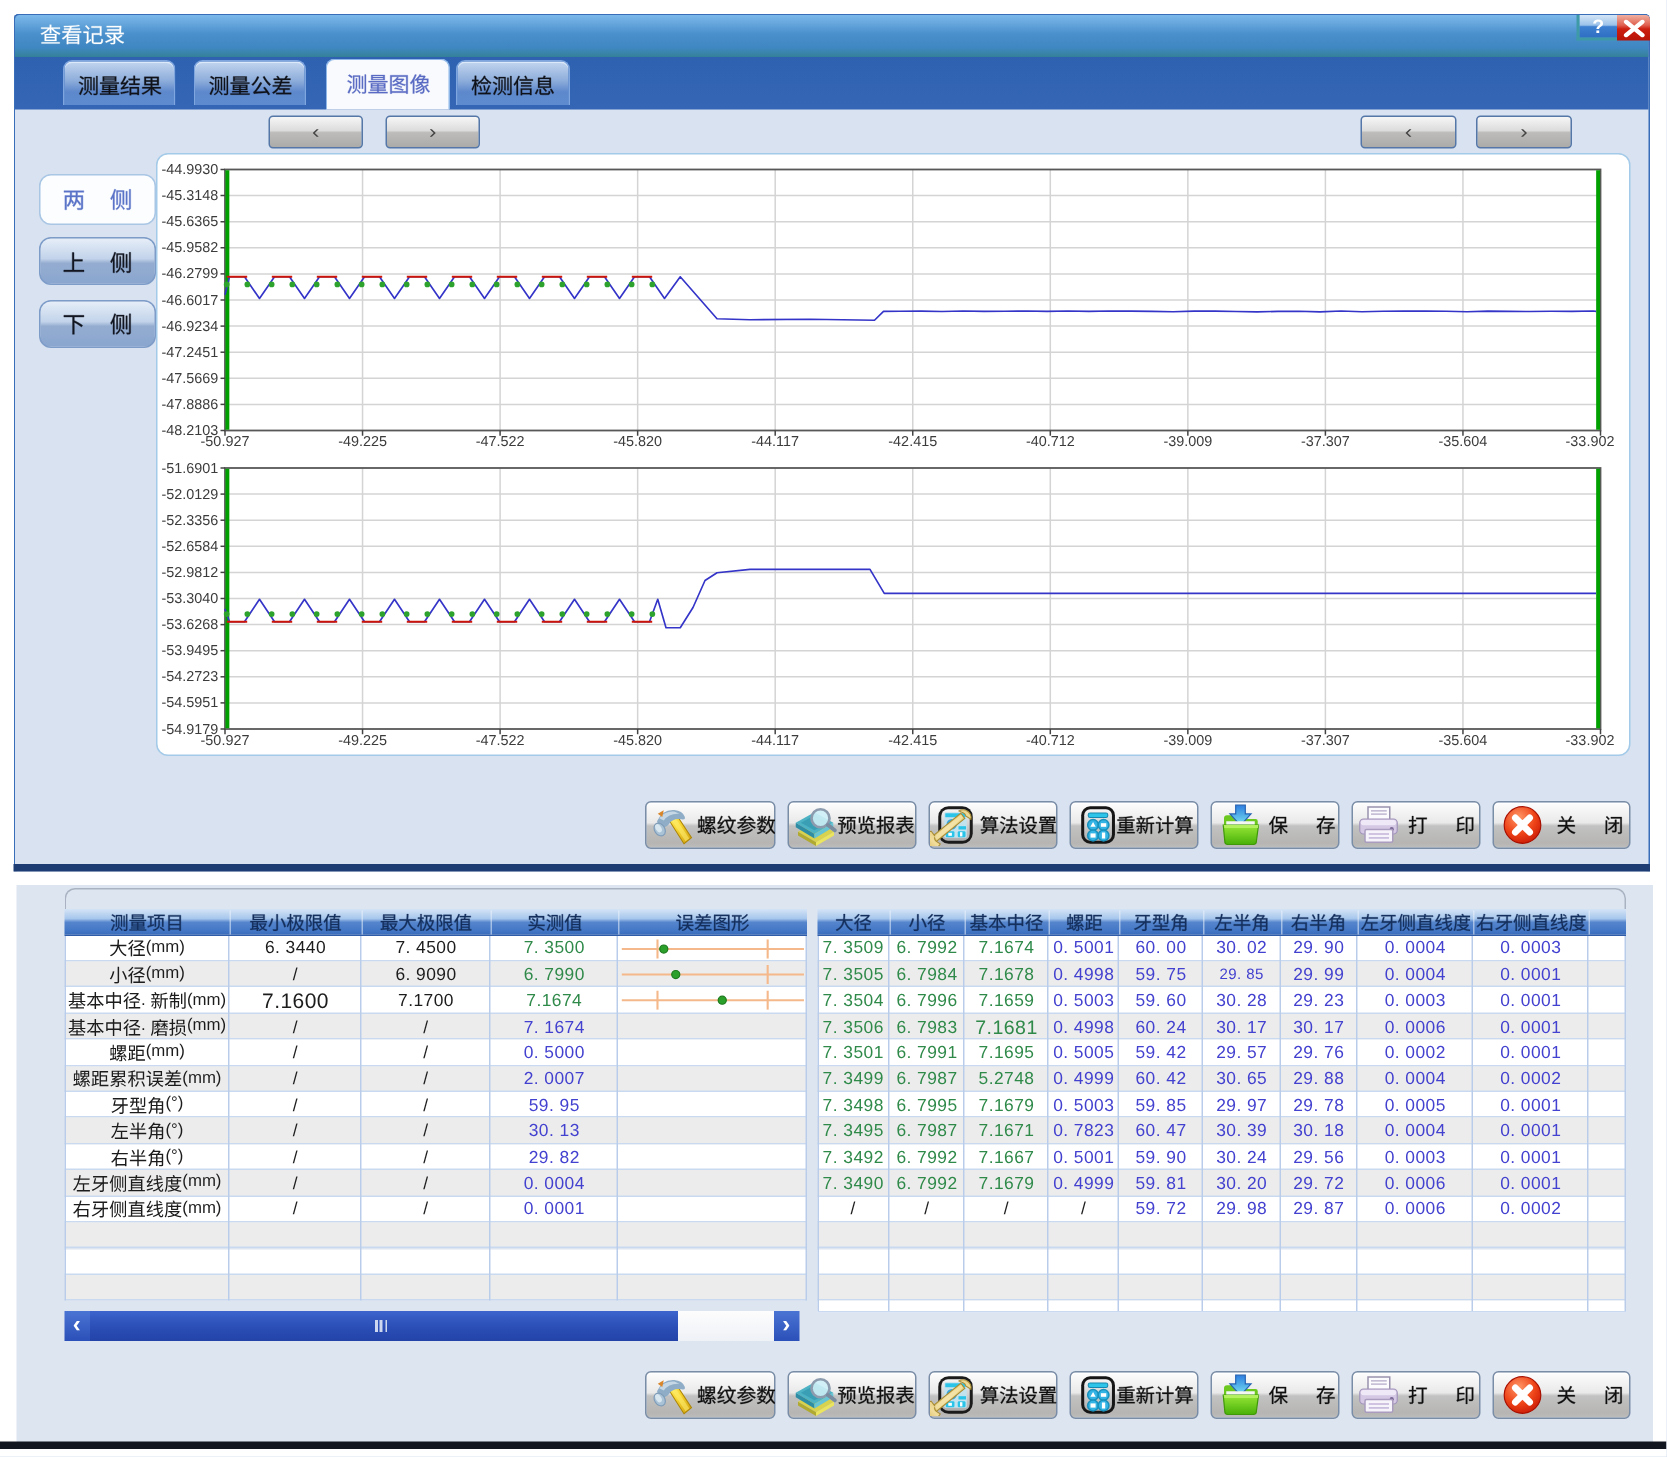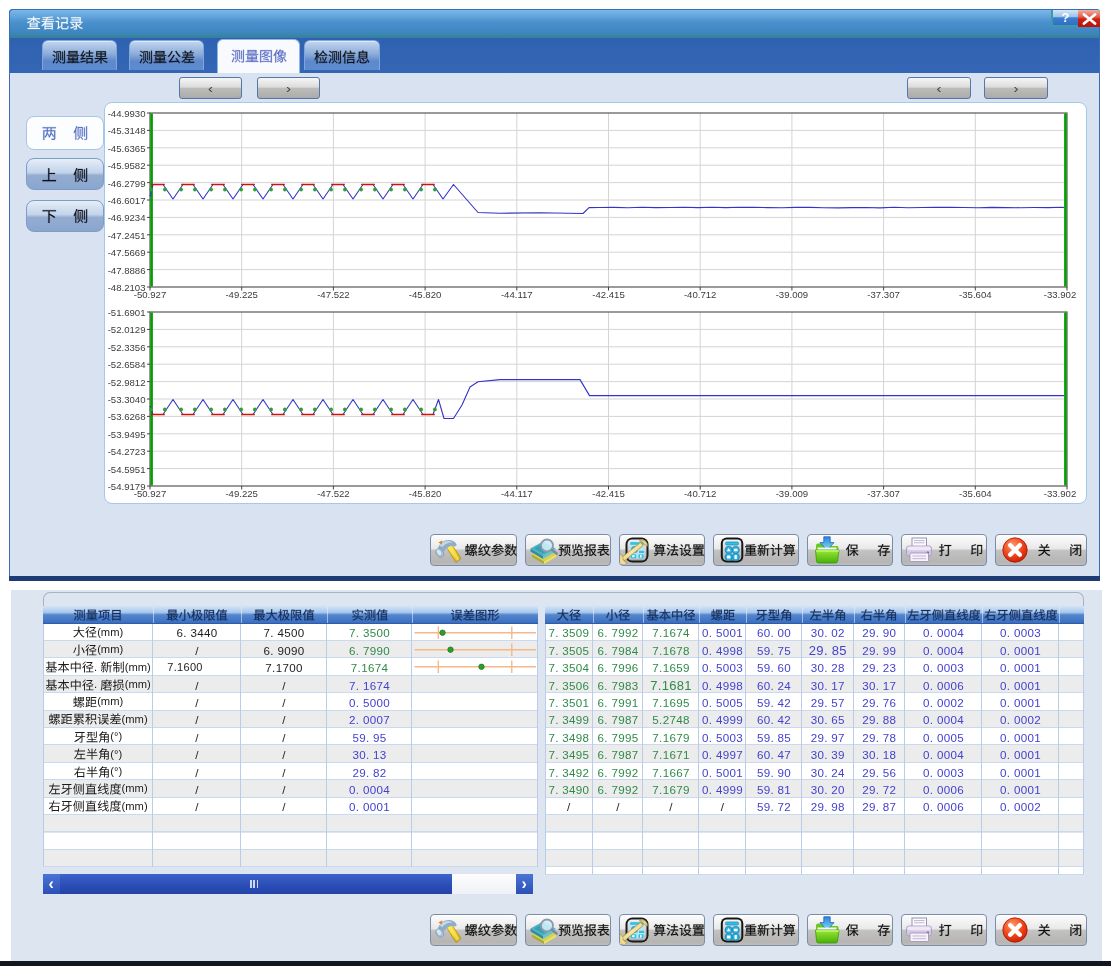--- a/index.html
+++ b/index.html
@@ -472,21 +472,21 @@
     </svg>
     <span style="font-size:11.2px;color:#1c1c1c;font-weight:normal;line-height:1">.&nbsp;</span>
     <svg width="24.4" height="12.2" viewBox="0 0 2000 1000" style="flex:none">
       <g transform="translate(0,880) scale(1,-1)" fill="#1c1c1c">
         <use href="#u65b0" x="0"></use>
         <use href="#u5236" x="1000"></use>
       </g>
     </svg>
     <span style="font-size:11.2px;color:#1c1c1c;font-weight:normal;line-height:1">(mm)</span>
   </div>
-<div style="position:absolute;left:185px;top:667.1px;transform:translate(-50%,-50%);font-size:11px;color:#1c1c1c;letter-spacing:0.3px;white-space:nowrap">7.1600</div>
+<div style="position:absolute;left:197.0px;top:667.1px;transform:translate(-50%,-50%);font-size:14px;color:#1c1c1c;letter-spacing:0.3px;white-space:nowrap">7.1600</div>
 <div style="position:absolute;left:284.0px;top:667.1px;transform:translate(-50%,-50%);font-size:11.6px;color:#1c1c1c;letter-spacing:0.3px;white-space:nowrap">7.1700</div>
 <div style="position:absolute;left:369.5px;top:667.1px;transform:translate(-50%,-50%);font-size:11.6px;color:#2f8a4a;letter-spacing:0.3px;white-space:nowrap">7.1674</div>
 <div style="position:absolute;left:98.0px;top:684.5px;transform:translate(-50%,-50%);display:flex;align-items:center;white-space:nowrap">
     <svg width="48.8" height="12.2" viewBox="0 0 4000 1000" style="flex:none">
       <g transform="translate(0,880) scale(1,-1)" fill="#1c1c1c">
         <use href="#u57fa" x="0"></use>
         <use href="#u672c" x="1000"></use>
         <use href="#u4e2d" x="2000"></use>
         <use href="#u5f84" x="3000"></use>
       </g>
@@ -747,21 +747,21 @@
 <div style="position:absolute;left:774.0px;top:632.2px;transform:translate(-50%,-50%);font-size:11.6px;color:#4341cf;letter-spacing:0.3px;white-space:nowrap">60. 00</div>
 <div style="position:absolute;left:827.8px;top:632.2px;transform:translate(-50%,-50%);font-size:11.6px;color:#4341cf;letter-spacing:0.3px;white-space:nowrap">30. 02</div>
 <div style="position:absolute;left:879.2px;top:632.2px;transform:translate(-50%,-50%);font-size:11.6px;color:#4341cf;letter-spacing:0.3px;white-space:nowrap">29. 90</div>
 <div style="position:absolute;left:943.5px;top:632.2px;transform:translate(-50%,-50%);font-size:11.6px;color:#4341cf;letter-spacing:0.3px;white-space:nowrap">0. 0004</div>
 <div style="position:absolute;left:1020.5px;top:632.2px;transform:translate(-50%,-50%);font-size:11.6px;color:#4341cf;letter-spacing:0.3px;white-space:nowrap">0. 0003</div>
 <div style="position:absolute;left:568.8px;top:649.6px;transform:translate(-50%,-50%);font-size:11.6px;color:#2f8a4a;letter-spacing:0.3px;white-space:nowrap">7. 3505</div>
 <div style="position:absolute;left:618.0px;top:649.6px;transform:translate(-50%,-50%);font-size:11.6px;color:#2f8a4a;letter-spacing:0.3px;white-space:nowrap">6. 7984</div>
 <div style="position:absolute;left:671.0px;top:649.6px;transform:translate(-50%,-50%);font-size:11.6px;color:#2f8a4a;letter-spacing:0.3px;white-space:nowrap">7.1678</div>
 <div style="position:absolute;left:722.5px;top:649.6px;transform:translate(-50%,-50%);font-size:11.6px;color:#4341cf;letter-spacing:0.3px;white-space:nowrap">0. 4998</div>
 <div style="position:absolute;left:774.0px;top:649.6px;transform:translate(-50%,-50%);font-size:11.6px;color:#4341cf;letter-spacing:0.3px;white-space:nowrap">59. 75</div>
-<div style="position:absolute;left:827.8px;top:649.6px;transform:translate(-50%,-50%);font-size:13px;color:#4341cf;letter-spacing:0.3px;white-space:nowrap">29. 85</div>
+<div style="position:absolute;left:827.8px;top:649.6px;transform:translate(-50%,-50%);font-size:10px;color:#4341cf;letter-spacing:0.3px;white-space:nowrap">29. 85</div>
 <div style="position:absolute;left:879.2px;top:649.6px;transform:translate(-50%,-50%);font-size:11.6px;color:#4341cf;letter-spacing:0.3px;white-space:nowrap">29. 99</div>
 <div style="position:absolute;left:943.5px;top:649.6px;transform:translate(-50%,-50%);font-size:11.6px;color:#4341cf;letter-spacing:0.3px;white-space:nowrap">0. 0004</div>
 <div style="position:absolute;left:1020.5px;top:649.6px;transform:translate(-50%,-50%);font-size:11.6px;color:#4341cf;letter-spacing:0.3px;white-space:nowrap">0. 0001</div>
 <div style="position:absolute;left:568.8px;top:667.1px;transform:translate(-50%,-50%);font-size:11.6px;color:#2f8a4a;letter-spacing:0.3px;white-space:nowrap">7. 3504</div>
 <div style="position:absolute;left:618.0px;top:667.1px;transform:translate(-50%,-50%);font-size:11.6px;color:#2f8a4a;letter-spacing:0.3px;white-space:nowrap">6. 7996</div>
 <div style="position:absolute;left:671.0px;top:667.1px;transform:translate(-50%,-50%);font-size:11.6px;color:#2f8a4a;letter-spacing:0.3px;white-space:nowrap">7.1659</div>
 <div style="position:absolute;left:722.5px;top:667.1px;transform:translate(-50%,-50%);font-size:11.6px;color:#4341cf;letter-spacing:0.3px;white-space:nowrap">0. 5003</div>
 <div style="position:absolute;left:774.0px;top:667.1px;transform:translate(-50%,-50%);font-size:11.6px;color:#4341cf;letter-spacing:0.3px;white-space:nowrap">59. 60</div>
 <div style="position:absolute;left:827.8px;top:667.1px;transform:translate(-50%,-50%);font-size:11.6px;color:#4341cf;letter-spacing:0.3px;white-space:nowrap">30. 28</div>
 <div style="position:absolute;left:879.2px;top:667.1px;transform:translate(-50%,-50%);font-size:11.6px;color:#4341cf;letter-spacing:0.3px;white-space:nowrap">29. 23</div>
@@ -799,21 +799,21 @@
 <div style="position:absolute;left:671.0px;top:736.7px;transform:translate(-50%,-50%);font-size:11.6px;color:#2f8a4a;letter-spacing:0.3px;white-space:nowrap">7.1679</div>
 <div style="position:absolute;left:722.5px;top:736.7px;transform:translate(-50%,-50%);font-size:11.6px;color:#4341cf;letter-spacing:0.3px;white-space:nowrap">0. 5003</div>
 <div style="position:absolute;left:774.0px;top:736.7px;transform:translate(-50%,-50%);font-size:11.6px;color:#4341cf;letter-spacing:0.3px;white-space:nowrap">59. 85</div>
 <div style="position:absolute;left:827.8px;top:736.7px;transform:translate(-50%,-50%);font-size:11.6px;color:#4341cf;letter-spacing:0.3px;white-space:nowrap">29. 97</div>
 <div style="position:absolute;left:879.2px;top:736.7px;transform:translate(-50%,-50%);font-size:11.6px;color:#4341cf;letter-spacing:0.3px;white-space:nowrap">29. 78</div>
 <div style="position:absolute;left:943.5px;top:736.7px;transform:translate(-50%,-50%);font-size:11.6px;color:#4341cf;letter-spacing:0.3px;white-space:nowrap">0. 0005</div>
 <div style="position:absolute;left:1020.5px;top:736.7px;transform:translate(-50%,-50%);font-size:11.6px;color:#4341cf;letter-spacing:0.3px;white-space:nowrap">0. 0001</div>
 <div style="position:absolute;left:568.8px;top:754.2px;transform:translate(-50%,-50%);font-size:11.6px;color:#2f8a4a;letter-spacing:0.3px;white-space:nowrap">7. 3495</div>
 <div style="position:absolute;left:618.0px;top:754.2px;transform:translate(-50%,-50%);font-size:11.6px;color:#2f8a4a;letter-spacing:0.3px;white-space:nowrap">6. 7987</div>
 <div style="position:absolute;left:671.0px;top:754.2px;transform:translate(-50%,-50%);font-size:11.6px;color:#2f8a4a;letter-spacing:0.3px;white-space:nowrap">7.1671</div>
-<div style="position:absolute;left:722.5px;top:754.2px;transform:translate(-50%,-50%);font-size:11.6px;color:#4341cf;letter-spacing:0.3px;white-space:nowrap">0. 4997</div>
+<div style="position:absolute;left:722.5px;top:754.2px;transform:translate(-50%,-50%);font-size:11.6px;color:#4341cf;letter-spacing:0.3px;white-space:nowrap">0. 7823</div>
 <div style="position:absolute;left:774.0px;top:754.2px;transform:translate(-50%,-50%);font-size:11.6px;color:#4341cf;letter-spacing:0.3px;white-space:nowrap">60. 47</div>
 <div style="position:absolute;left:827.8px;top:754.2px;transform:translate(-50%,-50%);font-size:11.6px;color:#4341cf;letter-spacing:0.3px;white-space:nowrap">30. 39</div>
 <div style="position:absolute;left:879.2px;top:754.2px;transform:translate(-50%,-50%);font-size:11.6px;color:#4341cf;letter-spacing:0.3px;white-space:nowrap">30. 18</div>
 <div style="position:absolute;left:943.5px;top:754.2px;transform:translate(-50%,-50%);font-size:11.6px;color:#4341cf;letter-spacing:0.3px;white-space:nowrap">0. 0004</div>
 <div style="position:absolute;left:1020.5px;top:754.2px;transform:translate(-50%,-50%);font-size:11.6px;color:#4341cf;letter-spacing:0.3px;white-space:nowrap">0. 0001</div>
 <div style="position:absolute;left:568.8px;top:771.6px;transform:translate(-50%,-50%);font-size:11.6px;color:#2f8a4a;letter-spacing:0.3px;white-space:nowrap">7. 3492</div>
 <div style="position:absolute;left:618.0px;top:771.6px;transform:translate(-50%,-50%);font-size:11.6px;color:#2f8a4a;letter-spacing:0.3px;white-space:nowrap">6. 7992</div>
 <div style="position:absolute;left:671.0px;top:771.6px;transform:translate(-50%,-50%);font-size:11.6px;color:#2f8a4a;letter-spacing:0.3px;white-space:nowrap">7.1667</div>
 <div style="position:absolute;left:722.5px;top:771.6px;transform:translate(-50%,-50%);font-size:11.6px;color:#4341cf;letter-spacing:0.3px;white-space:nowrap">0. 5001</div>
 <div style="position:absolute;left:774.0px;top:771.6px;transform:translate(-50%,-50%);font-size:11.6px;color:#4341cf;letter-spacing:0.3px;white-space:nowrap">59. 90</div>

